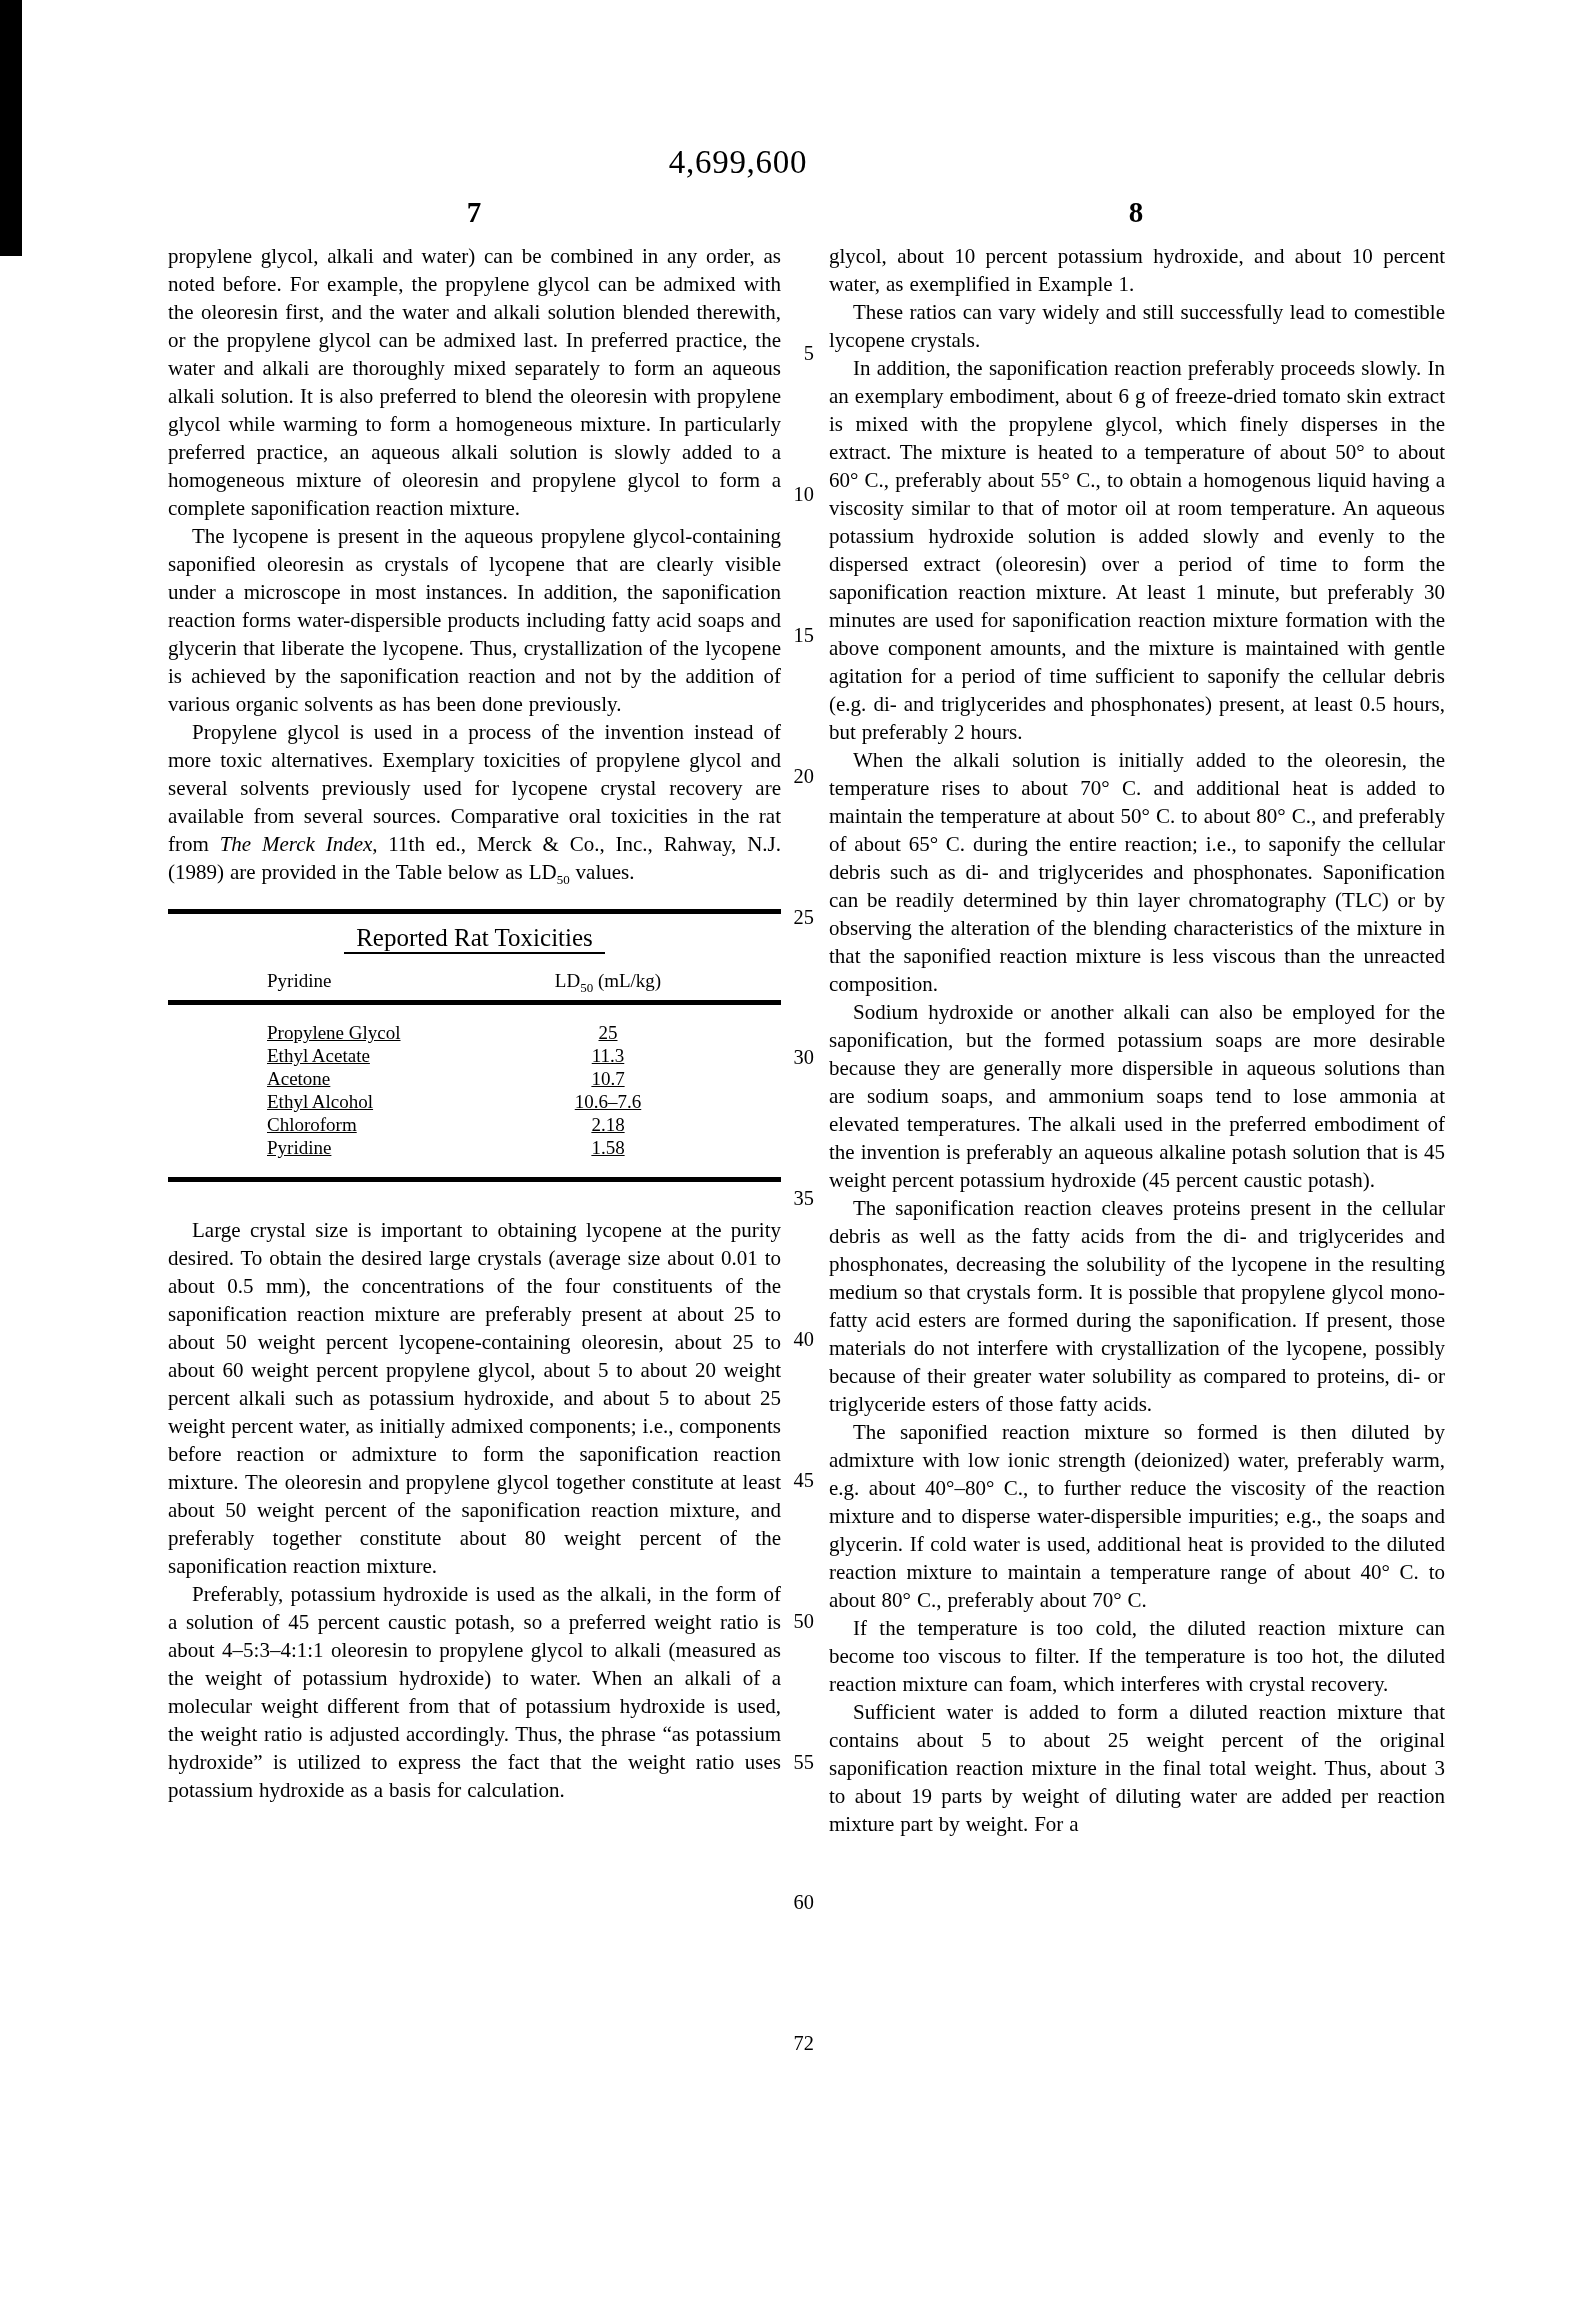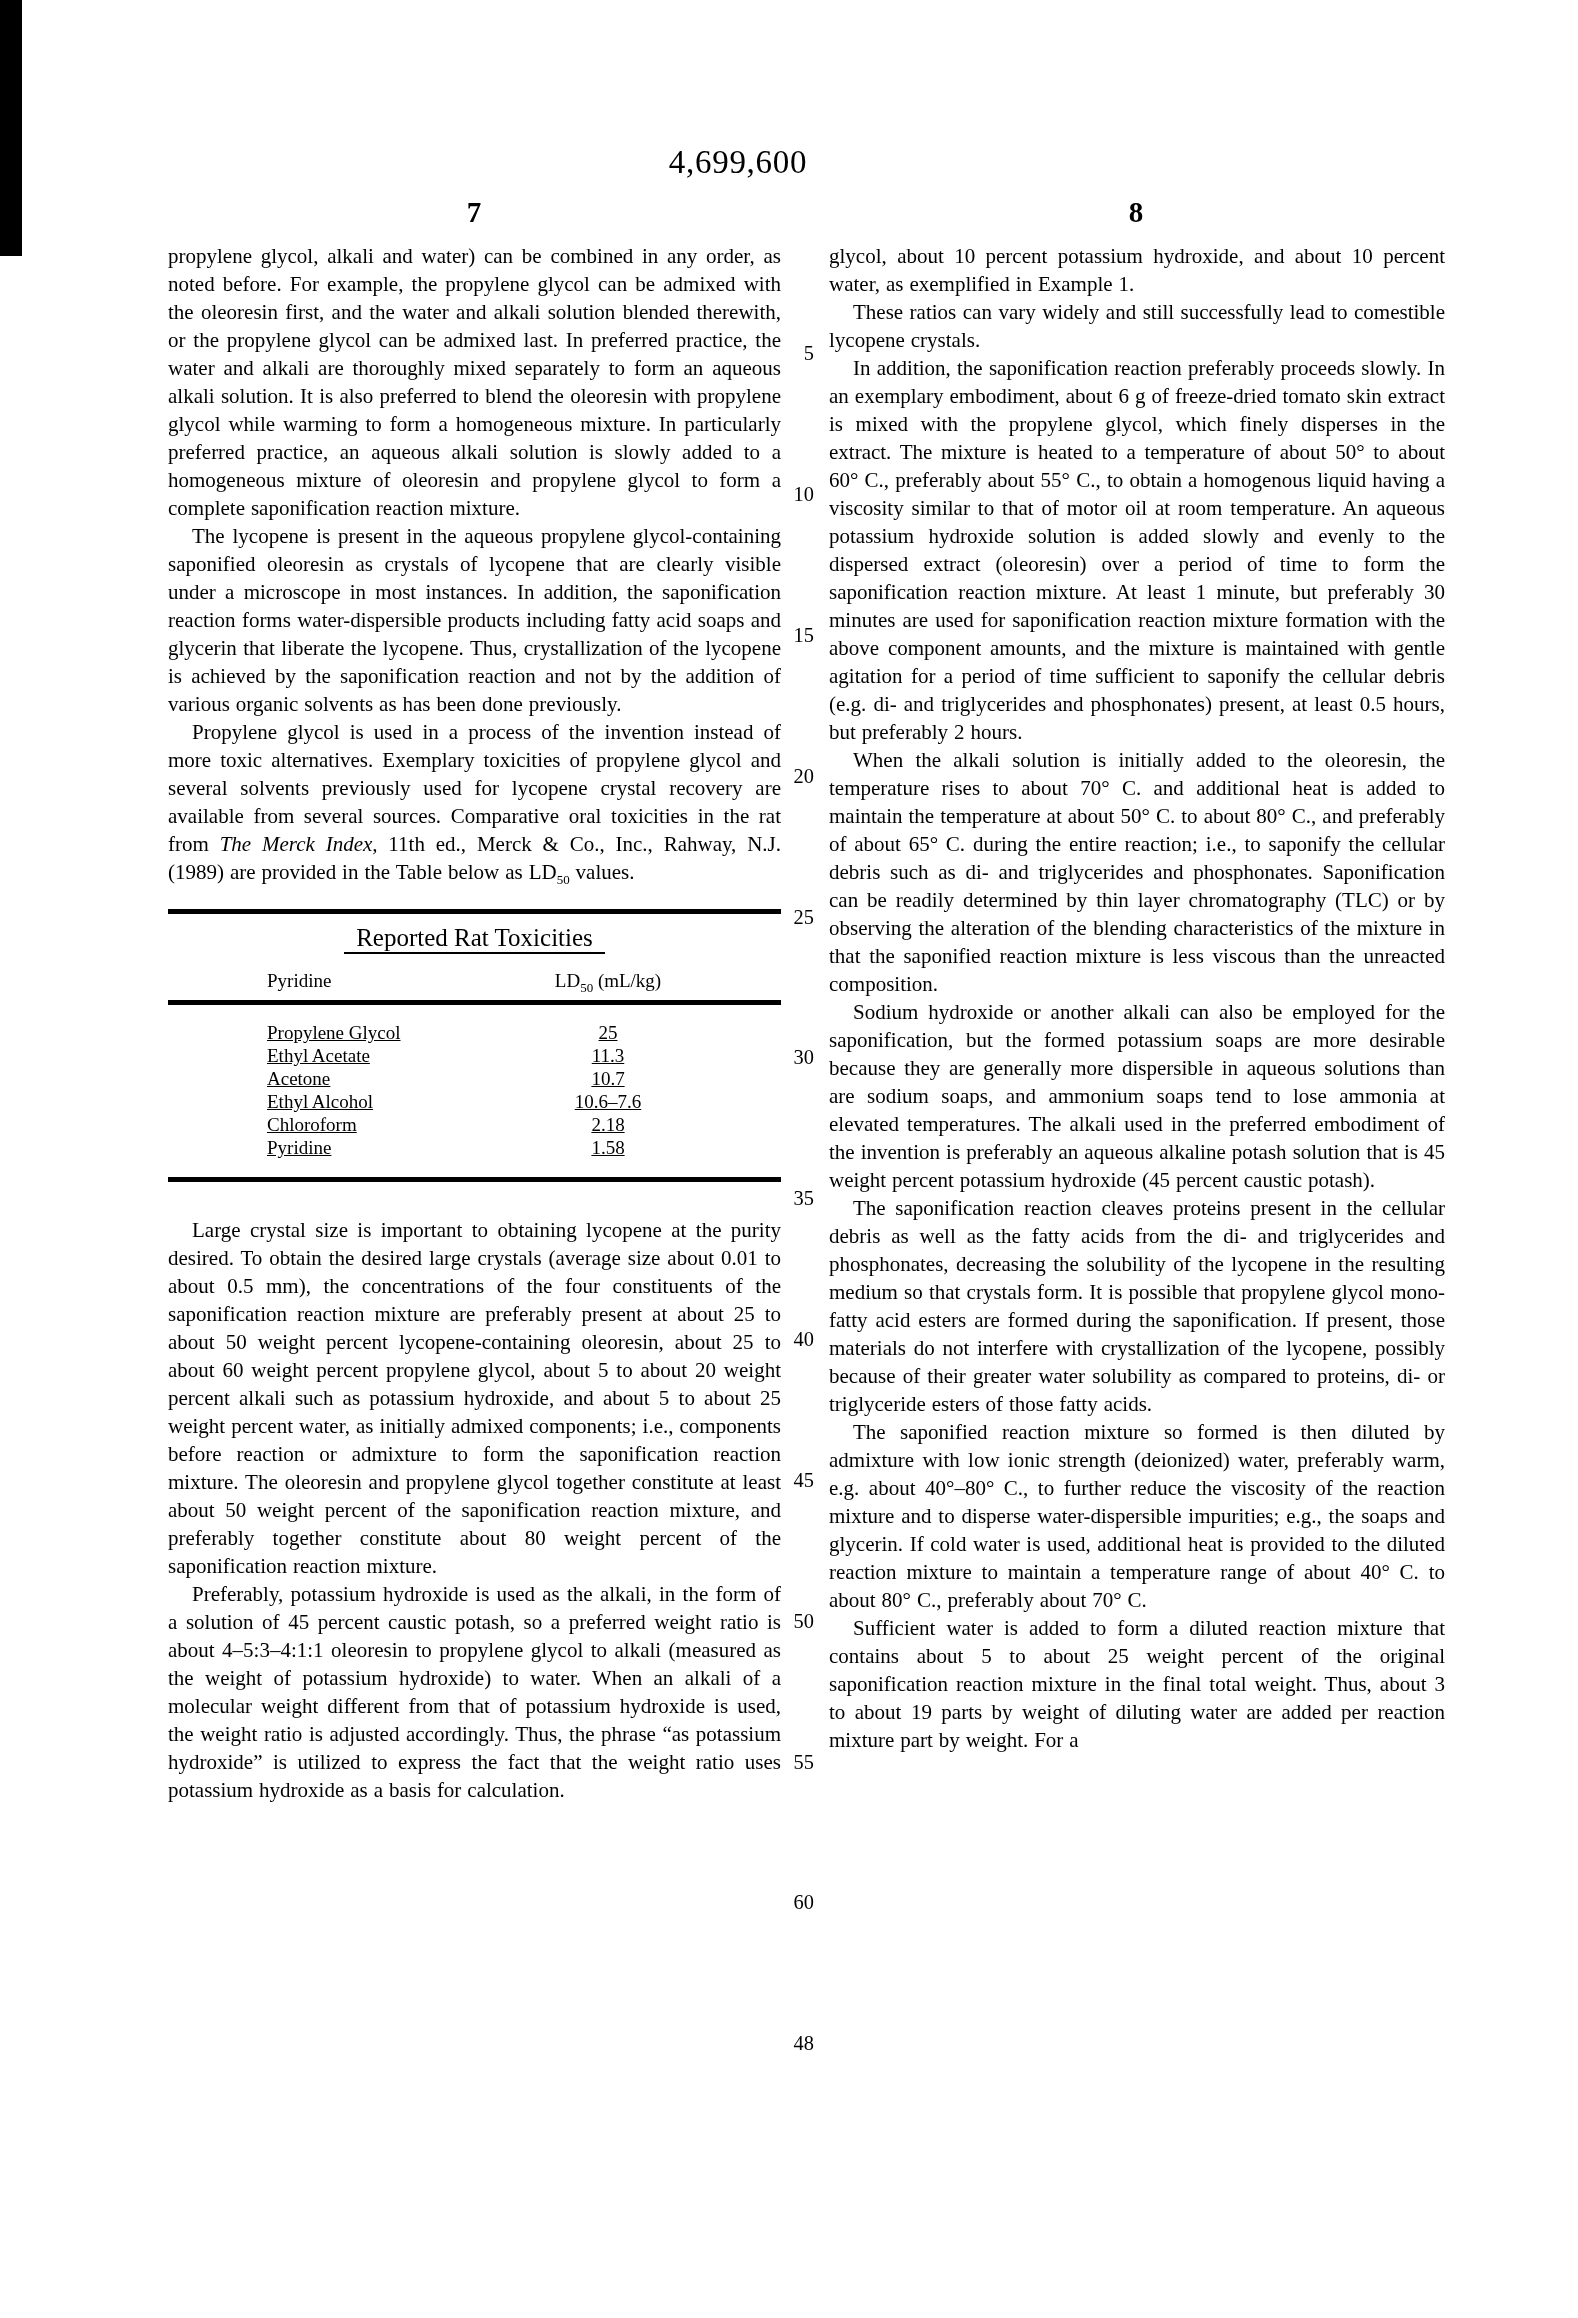--- a/index.html
+++ b/index.html
@@ -75,21 +75,21 @@
   <div class="ln">15</div>
   <div class="ln">20</div>
   <div class="ln">25</div>
   <div class="ln">30</div>
   <div class="ln">35</div>
   <div class="ln">40</div>
   <div class="ln">45</div>
   <div class="ln">50</div>
   <div class="ln">55</div>
   <div class="ln">60</div>
-  <div class="ln">48</div>
+  <div class="ln">72</div>
 </div>
 
 <div class="text-col left">
   <p class="noindent">propylene glycol, alkali and water) can be combined in any order, as noted before. For example, the propylene glycol can be admixed with the oleoresin first, and the water and alkali solution blended therewith, or the propylene glycol can be admixed last. In preferred practice, the water and alkali are thoroughly mixed separately to form an aqueous alkali solution. It is also preferred to blend the oleoresin with propylene glycol while warming to form a homogeneous mixture. In particularly preferred practice, an aqueous alkali solution is slowly added to a homogeneous mixture of oleoresin and propylene glycol to form a complete saponification reaction mixture.</p>
   <p>The lycopene is present in the aqueous propylene glycol-containing saponified oleoresin as crystals of lycopene that are clearly visible under a microscope in most instances. In addition, the saponification reaction forms water-dispersible products including fatty acid soaps and glycerin that liberate the lycopene. Thus, crystallization of the lycopene is achieved by the saponification reaction and not by the addition of various organic solvents as has been done previously.</p>
   <p><span>Propylene glycol is used in a process of the invention instead of more toxic alternatives. Exemplary toxicities of propylene glycol and several solvents previously used for lycopene crystal recovery are available from several sources. Comparative oral toxicities in the rat from </span><span class="ital">The Merck Index,</span><span> 11th ed., Merck &amp; Co., Inc., Rahway, N.J. (1989) are provided in the Table below as LD</span><sub class="ld">50</sub><span> values.</span></p>
 
   <div class="rat-table">
     <div class="rule"></div>
     <div class="tbl-title-row">
@@ -134,15 +134,16 @@
 </div>
 
 <div class="text-col right">
   <p class="noindent">glycol, about 10 percent potassium hydroxide, and about 10 percent water, as exemplified in Example 1.</p>
   <p>These ratios can vary widely and still successfully lead to comestible lycopene crystals.</p>
   <p>In addition, the saponification reaction preferably proceeds slowly. In an exemplary embodiment, about 6 g of freeze-dried tomato skin extract is mixed with the propylene glycol, which finely disperses in the extract. The mixture is heated to a temperature of about 50° to about 60° C., preferably about 55° C., to obtain a homogenous liquid having a viscosity similar to that of motor oil at room temperature. An aqueous potassium hydroxide solution is added slowly and evenly to the dispersed extract (oleoresin) over a period of time to form the saponification reaction mixture. At least 1 minute, but preferably 30 minutes are used for saponification reaction mixture formation with the above component amounts, and the mixture is maintained with gentle agitation for a period of time sufficient to saponify the cellular debris (e.g. di- and triglycerides and phosphonates) present, at least 0.5 hours, but preferably 2 hours.</p>
   <p>When the alkali solution is initially added to the oleoresin, the temperature rises to about 70° C. and additional heat is added to maintain the temperature at about 50° C. to about 80° C., and preferably of about 65° C. during the entire reaction; i.e., to saponify the cellular debris such as di- and triglycerides and phosphonates. Saponification can be readily determined by thin layer chromatography (TLC) or by observing the alteration of the blending characteristics of the mixture in that the saponified reaction mixture is less viscous than the unreacted composition.</p>
   <p>Sodium hydroxide or another alkali can also be employed for the saponification, but the formed potassium soaps are more desirable because they are generally more dispersible in aqueous solutions than are sodium soaps, and ammonium soaps tend to lose ammonia at elevated temperatures. The alkali used in the preferred embodiment of the invention is preferably an aqueous alkaline potash solution that is 45 weight percent potassium hydroxide (45 percent caustic potash).</p>
   <p>The saponification reaction cleaves proteins present in the cellular debris as well as the fatty acids from the di- and triglycerides and phosphonates, decreasing the solubility of the lycopene in the resulting medium so that crystals form. It is possible that propylene glycol mono-fatty acid esters are formed during the saponification. If present, those materials do not interfere with crystallization of the lycopene, possibly because of their greater water solubility as compared to proteins, di- or triglyceride esters of those fatty acids.</p>
   <p>The saponified reaction mixture so formed is then diluted by admixture with low ionic strength (deionized) water, preferably warm, e.g. about 40°–80° C., to further reduce the viscosity of the reaction mixture and to disperse water-dispersible impurities; e.g., the soaps and glycerin. If cold water is used, additional heat is provided to the diluted reaction mixture to maintain a temperature range of about 40° C. to about 80° C., preferably about 70° C.</p>
+  <p>If the temperature is too cold, the diluted reaction mixture can become too viscous to filter. If the temperature is too hot, the diluted reaction mixture can foam, which interferes with crystal recovery.</p>
   <p>Sufficient water is added to form a diluted reaction mixture that contains about 5 to about 25 weight percent of the original saponification reaction mixture in the final total weight. Thus, about 3 to about 19 parts by weight of diluting water are added per reaction mixture part by weight. For a</p>
 </div>
 
 
 </body></html>

